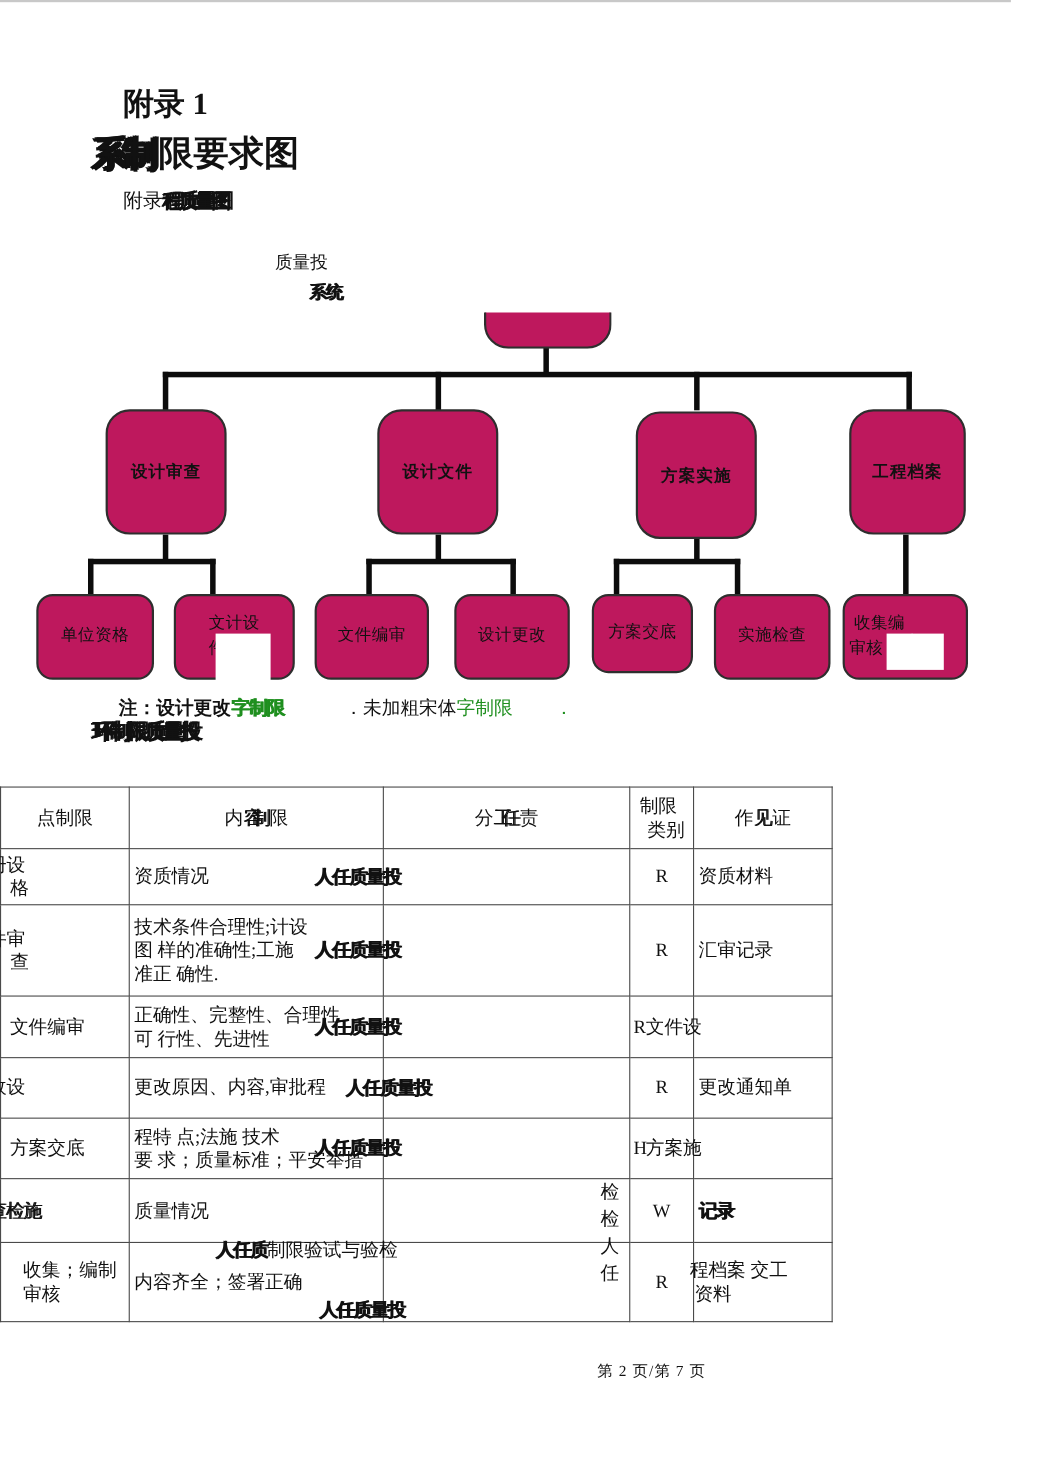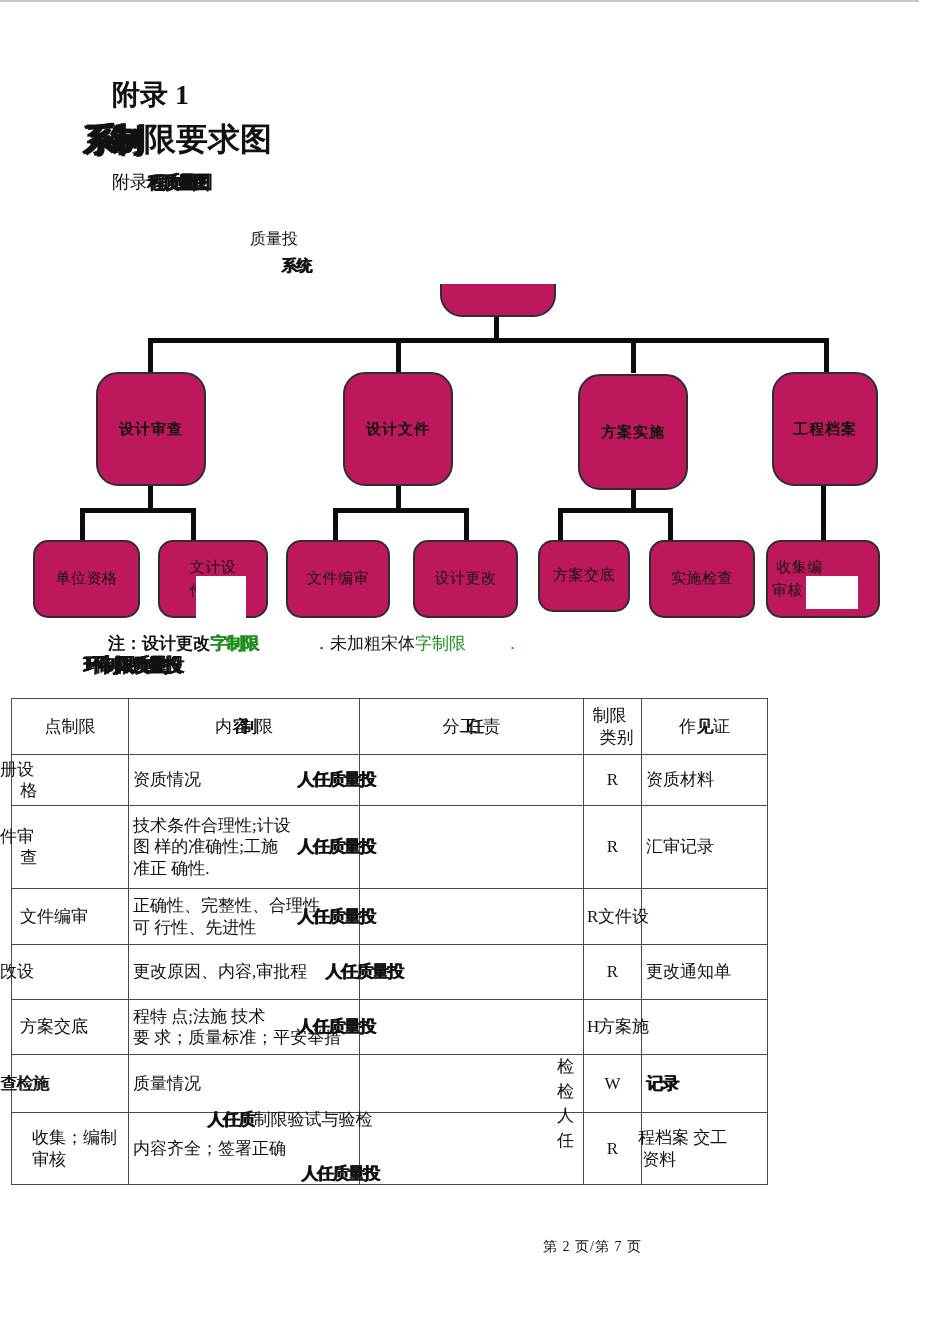--- a/index.html
+++ b/index.html
@@ -28,21 +28,21 @@
   .ghost{color:#b9c6c8;font-size:13px;letter-spacing:2px;}
 
   
   .note1{position:absolute;left:108px;top:632px;font-size:17px;white-space:nowrap;}
   .note1 .bld{font-weight:bold;}
   .gap55{display:inline-block;width:55px;}
   .gap35{display:inline-block;width:38px;}
   .note2{position:absolute;left:84px;top:652px;font-size:19px;}
 
   
-  table.doc{position:absolute;left:0;top:698px;border-collapse:collapse;table-layout:fixed;margin-left:11px;}
+  table.doc{position:absolute;left:0;top:715px;border-collapse:collapse;table-layout:fixed;}
   table.doc td,table.doc th{border:1px solid #4a4a4a;font-size:17px;font-weight:normal;
       vertical-align:middle;padding:0 4px;line-height:1.25;overflow:visible;}
   col.c0{width:117px;}col.c1{width:231px;}col.c2{width:224px;}col.c3{width:58px;}col.c4{width:126px;}
   .pw{white-space:pre-wrap;}
   .cut{padding-left:14px;text-indent:-16px;}
   .cellrel{position:relative;}
   .resp{position:absolute;left:168px;top:50%;transform:translateY(-50%);
         font-weight:bold;letter-spacing:-1.5px;text-shadow:1px 0 currentColor;white-space:nowrap;z-index:3;}
   .resp-top{position:absolute;left:78px;top:-4px;white-space:nowrap;z-index:3;}
   .resp-top .gb{letter-spacing:-1.5px;}

